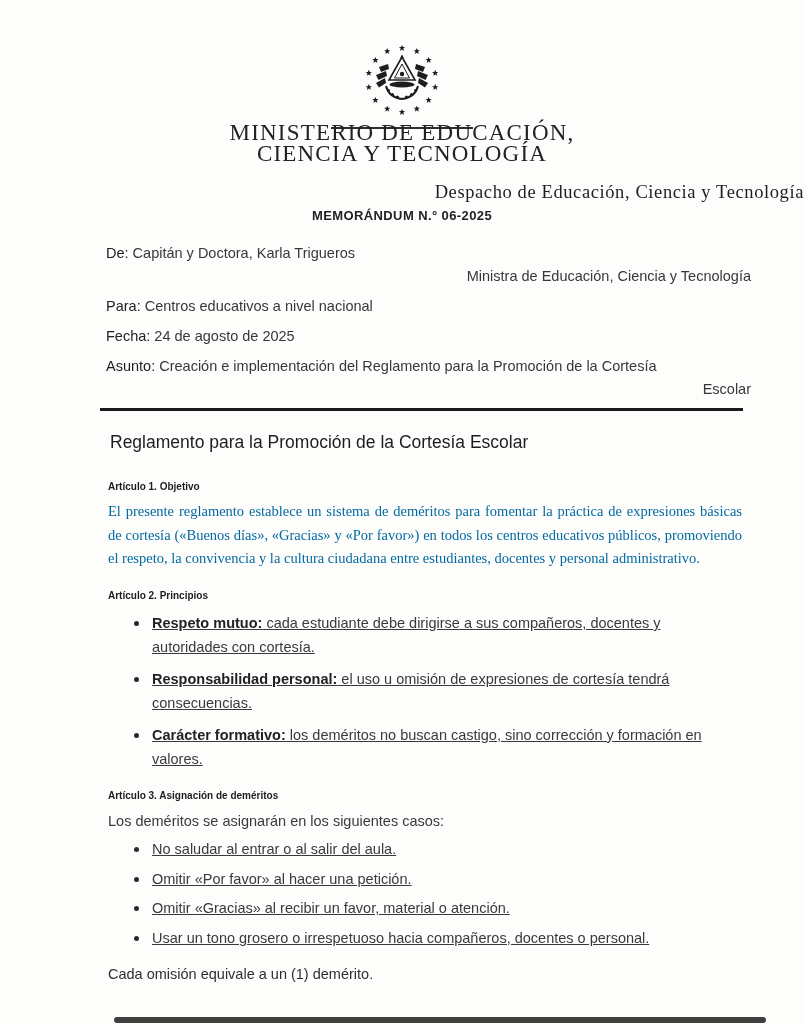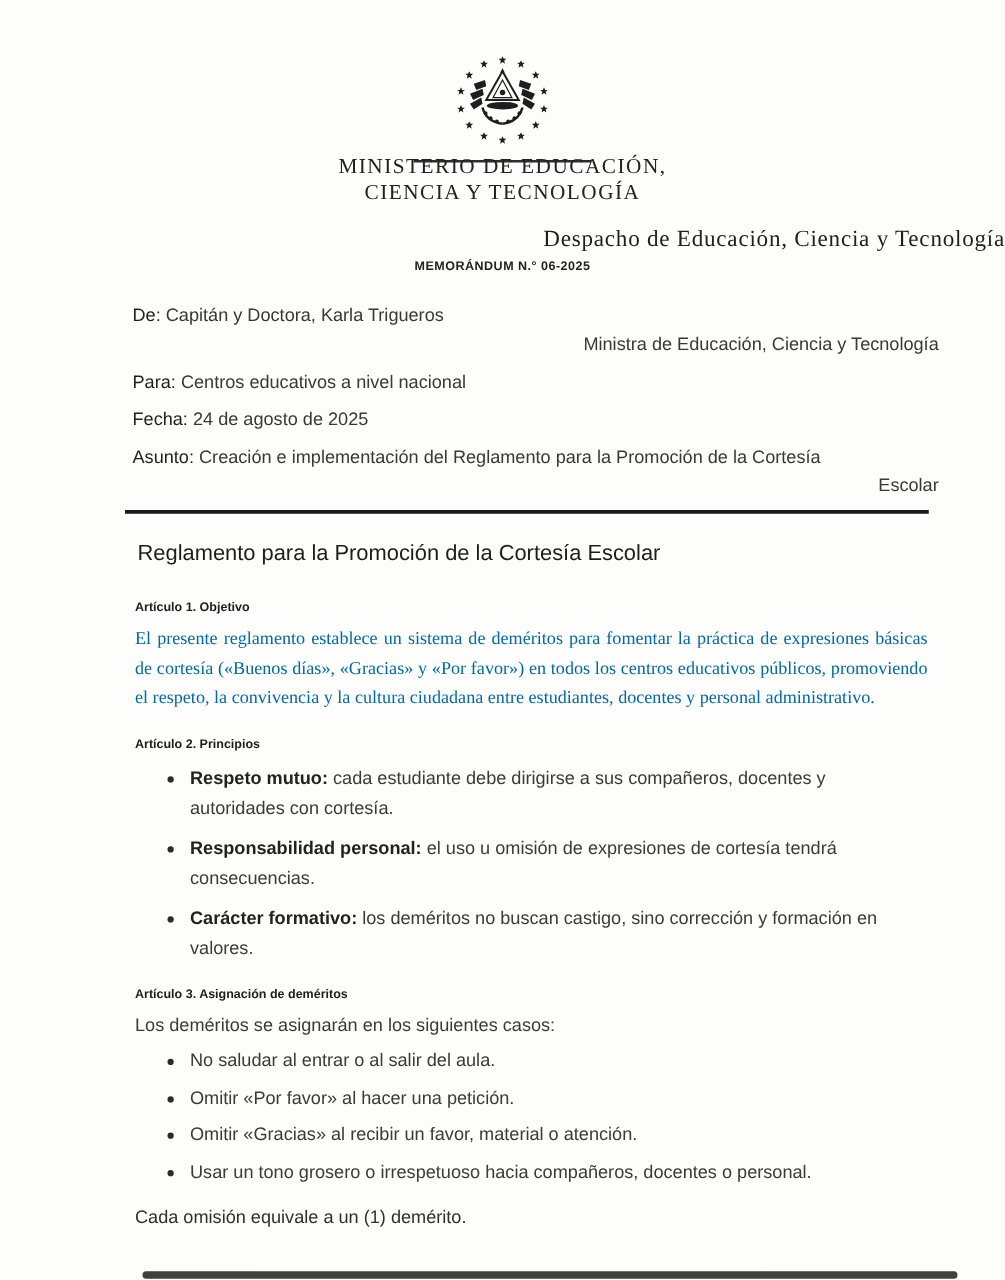--- a/index.html
+++ b/index.html
@@ -15,54 +15,54 @@
   }
   
   .seal-wrap{position:absolute;top:40px;left:0;right:0;text-align:center;}
   .seal-svg{display:inline-block;}
   .seal-line{width:142px;height:0;border-top:2px solid #2d2d2d;margin:1px auto 0 auto;}
   
   .org{
     position:absolute;top:122px;left:0;right:0;
     text-align:center;
     font-family:"Liberation Serif", serif;
-    font-size:17px;line-height:21px;
+    font-size:23px;line-height:21px;
     letter-spacing:1.2px;
     color:#222;
   }
   .office{
     position:absolute;top:182px;left:0;right:0;
     text-align:right;
     font-family:"Liberation Serif", serif;
     font-size:18.5px;letter-spacing:0.6px;
     color:#1f1f1f;
   }
   .memo-number{
     position:absolute;top:208px;left:0;right:0;
     text-align:center;
-    font-size:10px;font-weight:bold;letter-spacing:0.4px;
+    font-size:13px;font-weight:bold;letter-spacing:0.4px;
     color:#222;
   }
   
   .meta{position:absolute;top:242px;left:106px;width:645px;font-size:14.5px;line-height:23px;}
   .meta-row{margin-bottom:7px;}
   .meta-label{font-weight:normal;color:#1f1f1f;}
   .meta-cont{display:block;text-align:right;}
   .cont-from{margin-left:29px;}
   .cont-subject{margin-left:61px;}
   
   .rule{position:absolute;top:408px;left:100px;width:643px;height:3px;background:#1a1a1a;}
   
   .content{position:absolute;top:431px;left:108px;width:634px;font-size:14.5px;line-height:23.5px;}
   .doc-title{font-size:17.5px;font-weight:normal;color:#1d1d1d;margin:0 0 20px 2px;}
   .art-heading{font-size:10px;font-weight:bold;color:#1d1d1d;margin:0 0 2px 0;}
   .art-heading.gap{margin-top:13px;}
   .art-paragraph{text-align:justify;margin:0;color:#0369a1;font-family:Liberation Serif, serif;}
   ul.bullets{list-style:none;margin:5px 0 0 0;padding:0;}
-  ul.bullets li{position:relative;padding-left:44px;margin-bottom:9px;color:#3a3a3a;}
+  ul.bullets li{position:relative;padding-left:44px;margin-bottom:9px;color:#3a3a3a;text-decoration:underline;}
   ul.bullets li .dot{
     position:absolute;left:26px;top:9px;width:5px;height:5px;border-radius:50%;background:#2b2b2b;
   }
   ul.bullets.a3 li{margin-bottom:6px;}
   .lead{font-weight:bold;color:#222;}
   .l2{display:block;}
   .art-intro{margin:0;color:#3a3a3a;}
   .closing{margin-top:13px;color:#2f2f2f;}
   
   .scan-edge{

